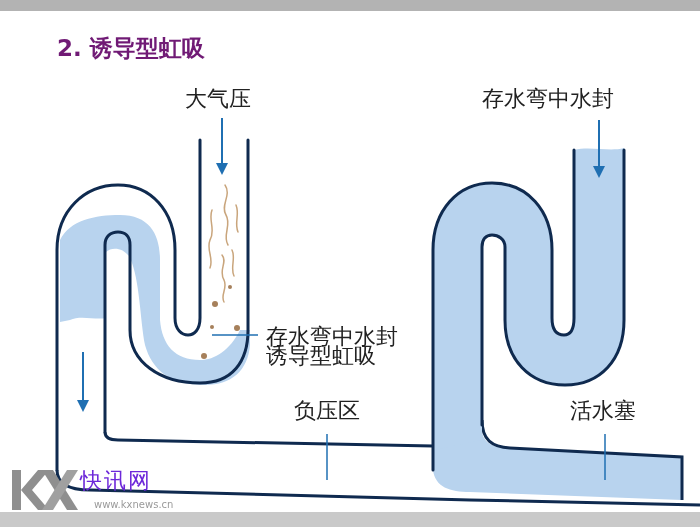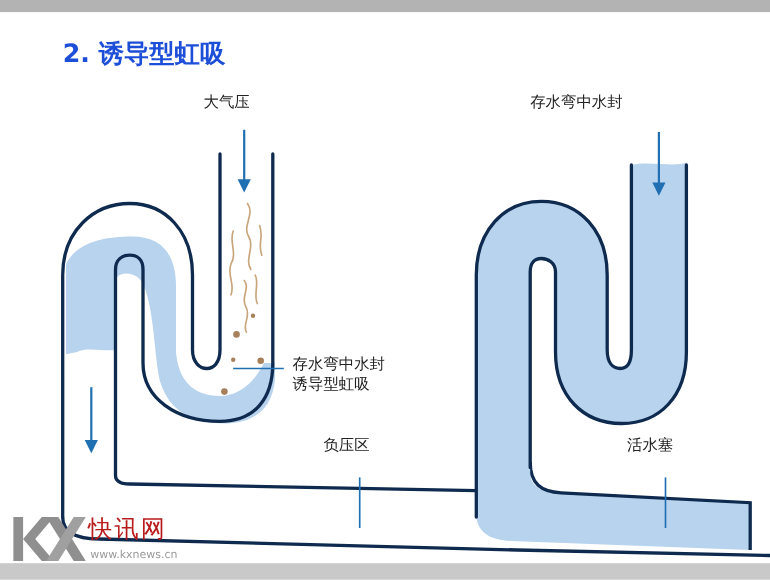--- a/index.html
+++ b/index.html
@@ -1,30 +1,30 @@
 <!DOCTYPE html>
 <html><head>
 <meta charset="utf-8">
 <style>
   html, body { margin:0; padding:0; }
   body { width:700px; height:527px; position:relative; overflow:hidden; background:#ffffff; font-family:"DejaVu Sans", sans-serif; }
   .band-top { position:absolute; left:0; top:0; width:700px; height:11px; background:#b3b3b3; }
   .band-bottom { position:absolute; left:0; top:512px; width:700px; height:15px; background:#c9c9c9; }
-  .title { position:absolute; left:57px; top:33px; font-size:23px; font-weight:bold; color:#1d4ed8; letter-spacing:0px; }
-  .label { position:absolute; font-size:14px; color:#222; white-space:nowrap; }
+  .title { position:absolute; left:57px; top:33px; font-size:23px; font-weight:bold; color:#701a75; letter-spacing:0px; }
+  .label { position:absolute; font-size:22px; color:#222; white-space:nowrap; }
   .lbl-atm { left:185px; top:84px; }
   .lbl-water { left:482px; top:84px; }
   .lbl-seal1 { left:266px; top:310px;margin-top:12px; }
   .lbl-seal2 { left:266px; top:341px; }
   .lbl-neg { left:294px; top:396px; }
   .lbl-plug { left:570px; top:396px; }
   svg.diagram { position:absolute; left:0; top:0; }
   .wm { position:absolute; left:12px; top:470px; }
-  .wm-name { position:absolute; left:80px; top:466px; font-size:22px; color:#b91c1c; letter-spacing:2px; }
-  .wm-url { position:absolute; left:82px; top:499px; font-size:10px; color:#9a9a9a; }
+  .wm-name { position:absolute; left:80px; top:466px; font-size:22px; color:#6d28d9; letter-spacing:2px; }
+  .wm-url { position:absolute; left:94px; top:499px; font-size:10px; color:#9a9a9a; }
 </style>
 </head>
 <body>
 
 <div class="band-top"></div>
 
 <div class="title">2. 诱导型虹吸</div>
 
 <svg class="diagram" width="700" height="527" viewBox="0 0 700 527">
 

